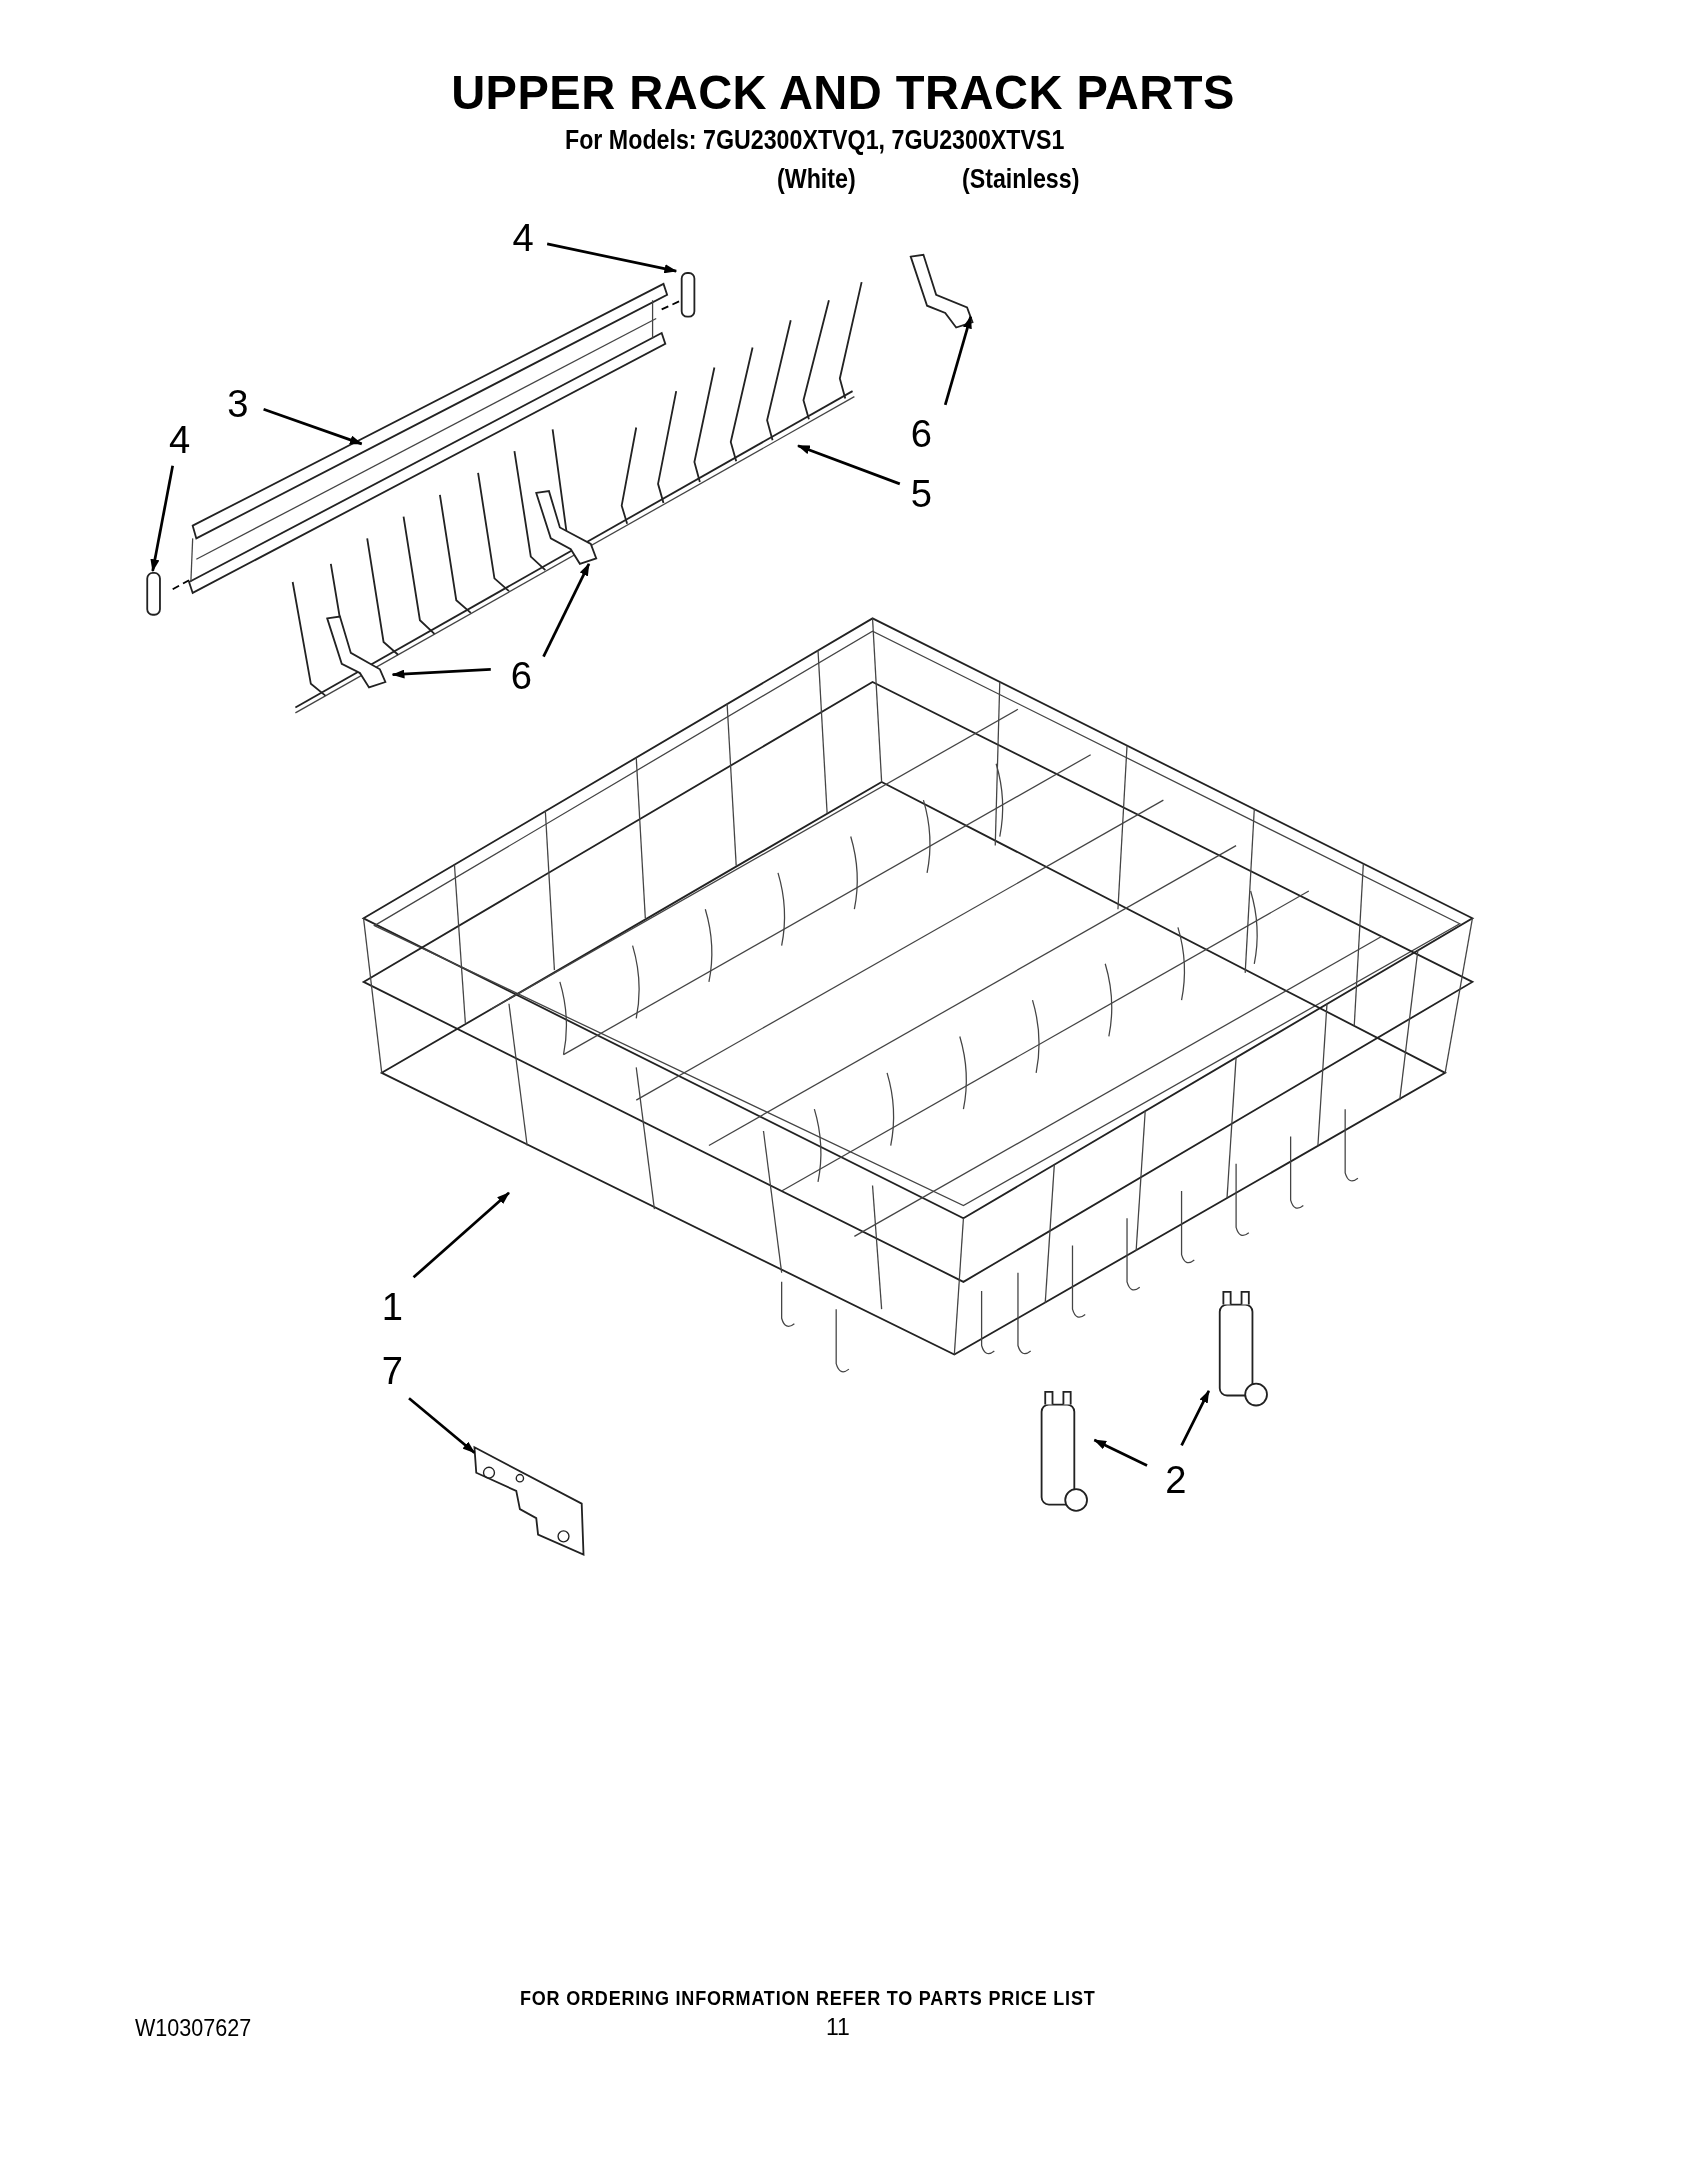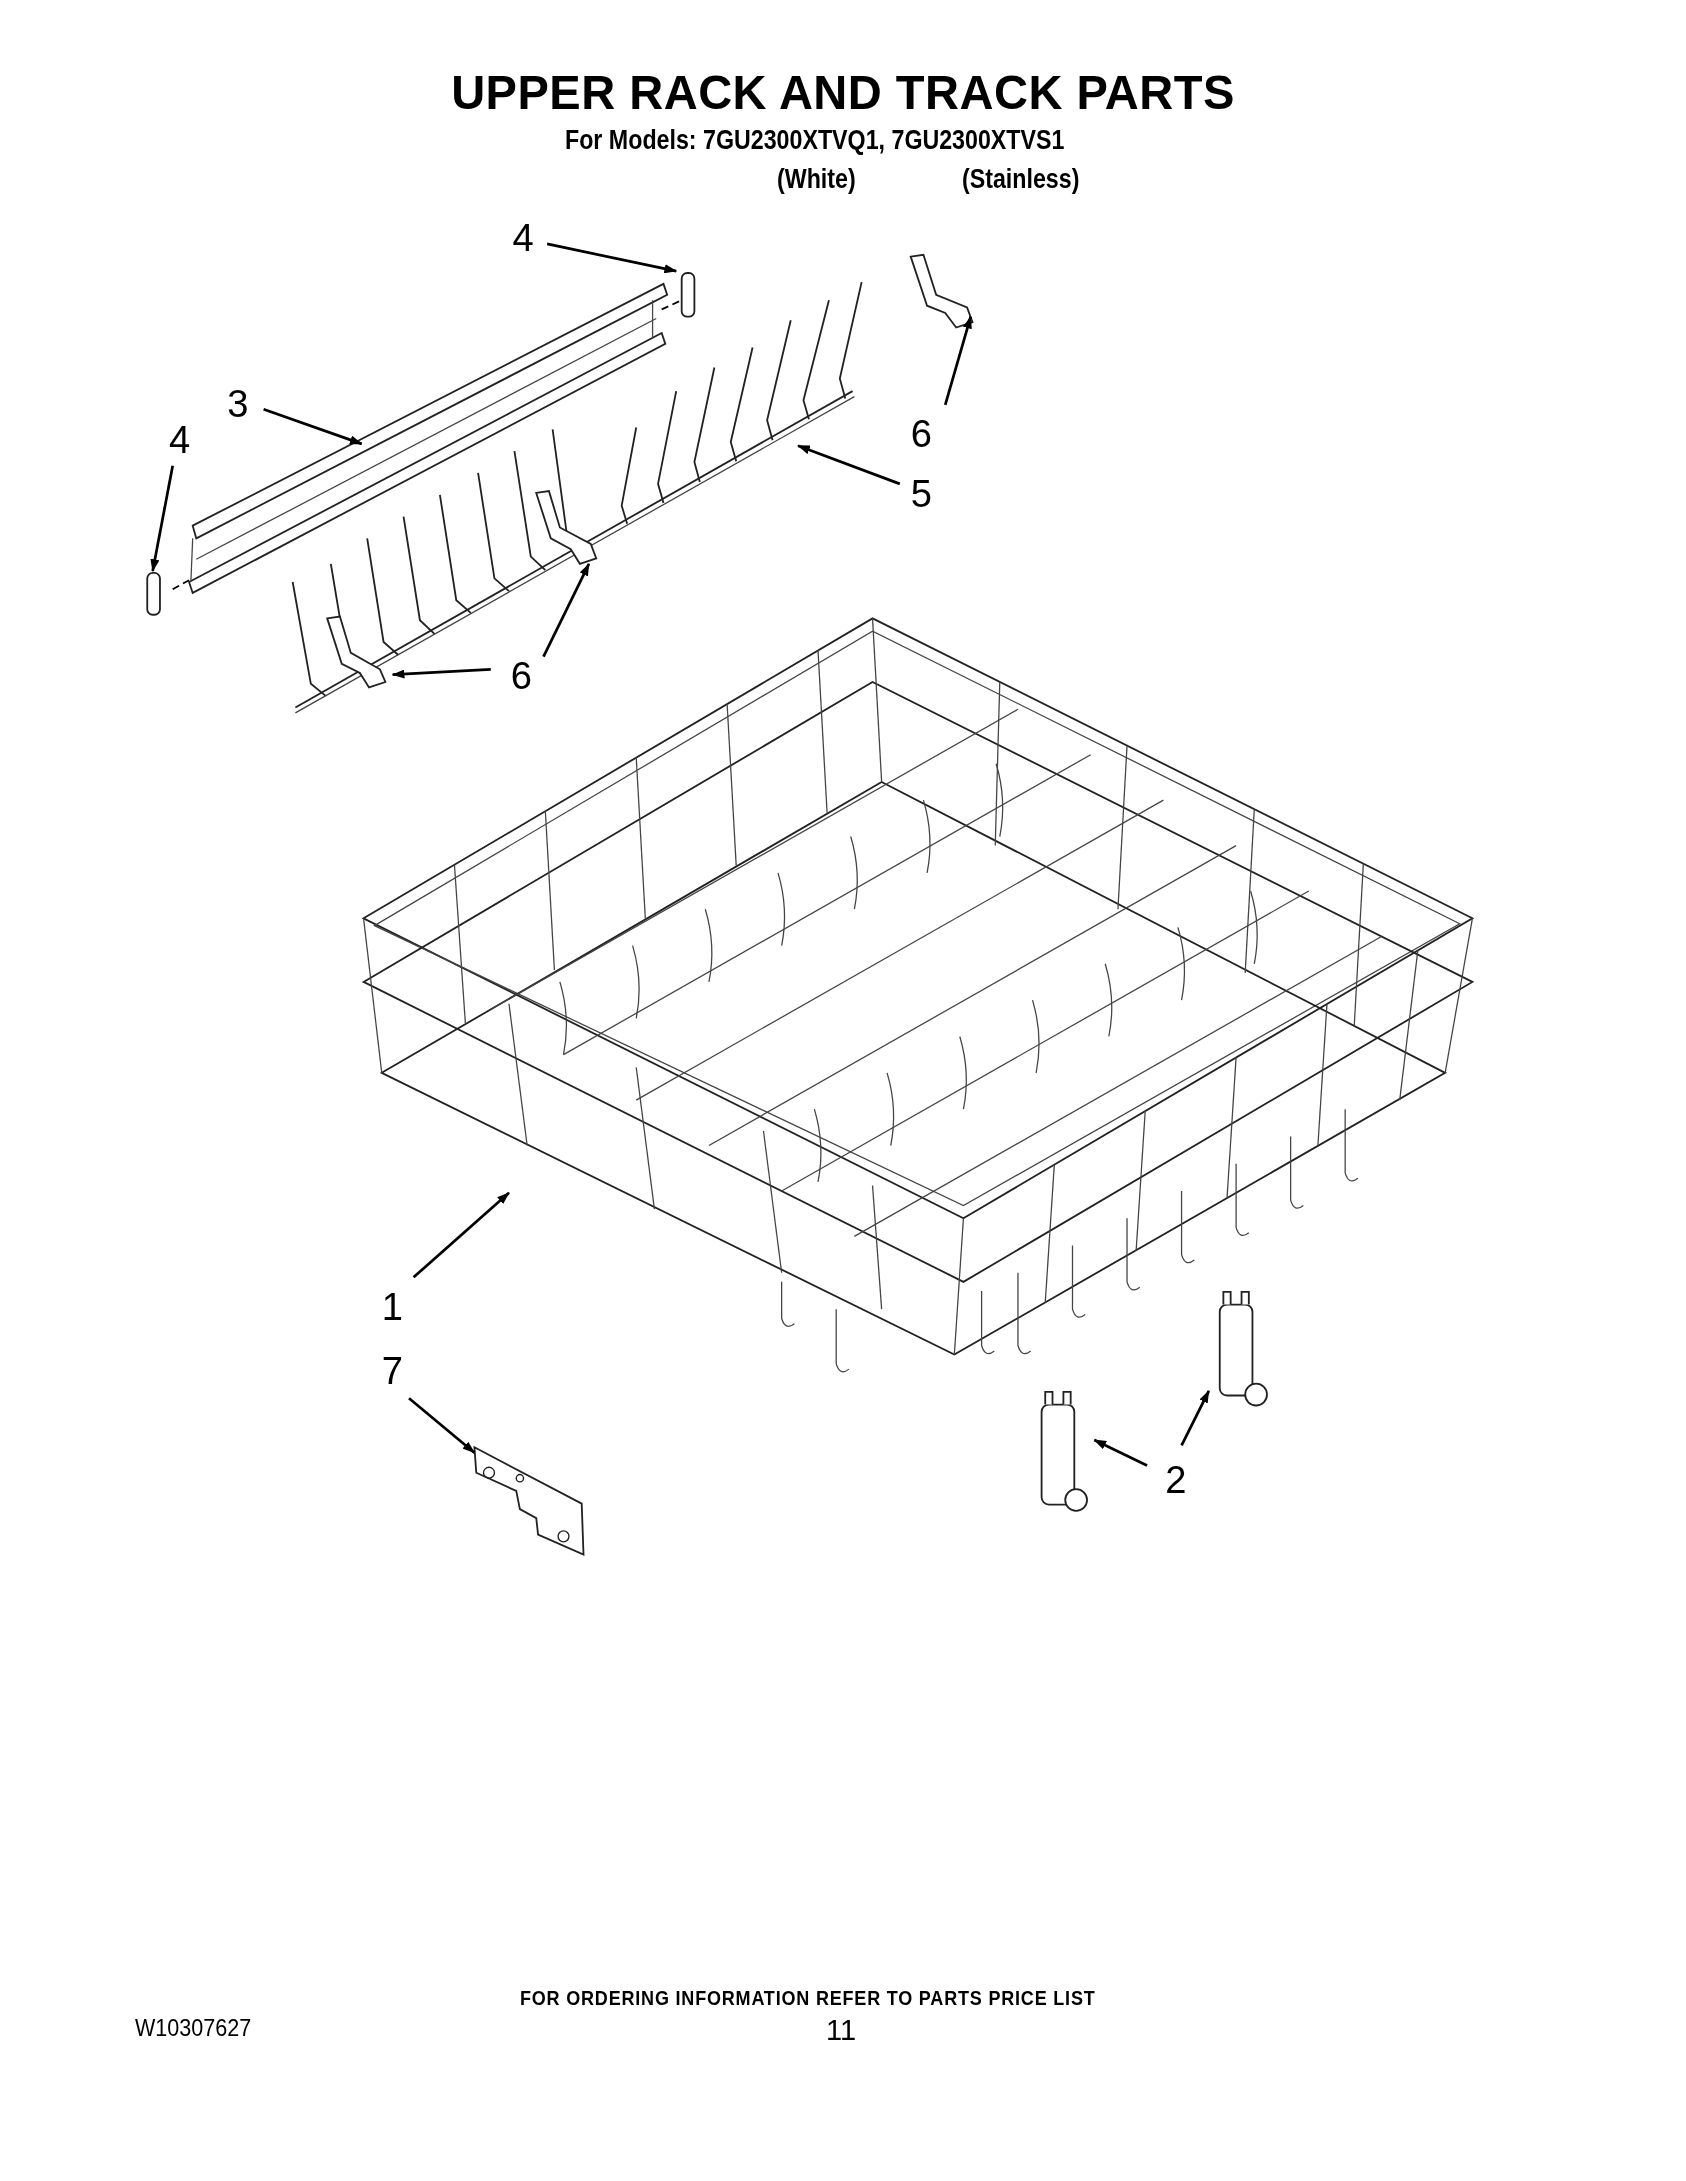--- a/index.html
+++ b/index.html
@@ -6,21 +6,21 @@
   body{width:1686px;height:2182px;position:relative;overflow:hidden;font-family:"Liberation Sans",sans-serif;color:#000;}
   .title{position:absolute;left:0;width:1686px;top:65px;text-align:center;font-weight:bold;font-size:48px;letter-spacing:0.5px;transform:scaleX(0.98);}
   .subtitle{position:absolute;top:125px;left:565px;font-weight:bold;font-size:27px;transform:scaleX(0.86);transform-origin:left top;white-space:nowrap;}
   .variant{position:absolute;top:164px;font-weight:bold;font-size:27px;transform:scaleX(0.86);transform-origin:left top;white-space:nowrap;}
   .variant.white{left:777px;}
   .variant.stainless{left:962px;}
   .diagram{position:absolute;left:0;top:0;width:1686px;height:2182px;}
   .callout{font-family:"Liberation Sans",sans-serif;font-size:42px;fill:#000;}
   .footer-note{position:absolute;top:1987px;left:520px;font-weight:bold;font-size:20px;letter-spacing:0.9px;transform:scaleX(0.9);transform-origin:left top;white-space:nowrap;}
   .doc-number{position:absolute;top:2014px;left:135px;font-size:24.5px;transform:scaleX(0.88);transform-origin:left top;}
-  .page-number{position:absolute;top:2014px;left:826px;font-size:29px;}
+  .page-number{position:absolute;top:2014px;left:826px;font-size:23px;}
   .wire{fill:none;stroke:#222;stroke-width:2;}
   .wire-thin{fill:none;stroke:#444;stroke-width:1.4;}
   .part{fill:#fff;stroke:#222;stroke-width:2;}
   .arrow{stroke:#000;stroke-width:3;fill:none;}
 </style>
 </head>
 <body>
 
 <div class="title">UPPER RACK AND TRACK PARTS</div>
 <div class="subtitle">For Models: 7GU2300XTVQ1, 7GU2300XTVS1</div>

